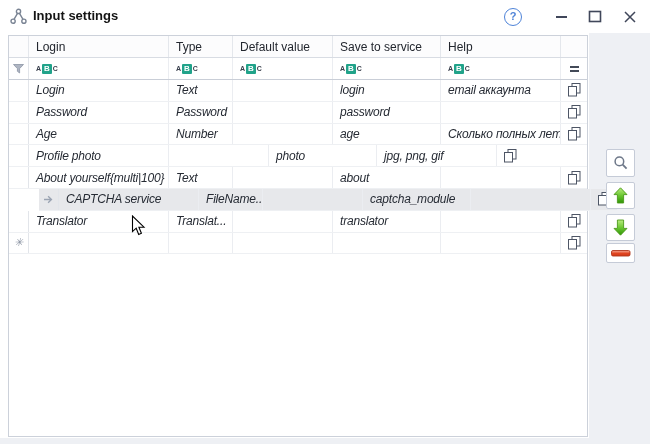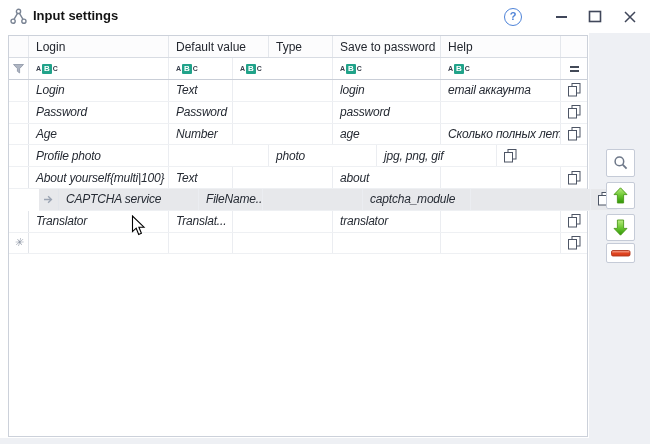--- a/index.html
+++ b/index.html
@@ -106,23 +106,23 @@
       </svg>
   </div>
 </div>
 
 <div class="panel"></div>
 
 <div class="grid">
   <div class="row hrow" id="hrow">
       <div class="cell c0"></div>
       <div class="cell c1">Login</div>
+      <div class="cell c2">Type</div>
       <div class="cell c3">Default value</div>
-      <div class="cell c2">Type</div>
-      <div class="cell c4">Save to password</div>
+      <div class="cell c4">Save to service</div>
       <div class="cell c5">Help</div>
       <div class="cell c6"></div>
     </div>
   <div class="row frow" id="frow">
       <div class="cell c0">
         <svg width="11" height="10" viewBox="0 0 11 10">
           <path d="M0.5 0.5 H10.5 L6.6 4.6 V9 L4.4 7.3 V4.6 Z" fill="#aeb5c2" stroke="#8b94a5" stroke-width="0.8"></path>
         </svg>
       </div>
       <div class="cell c1">

